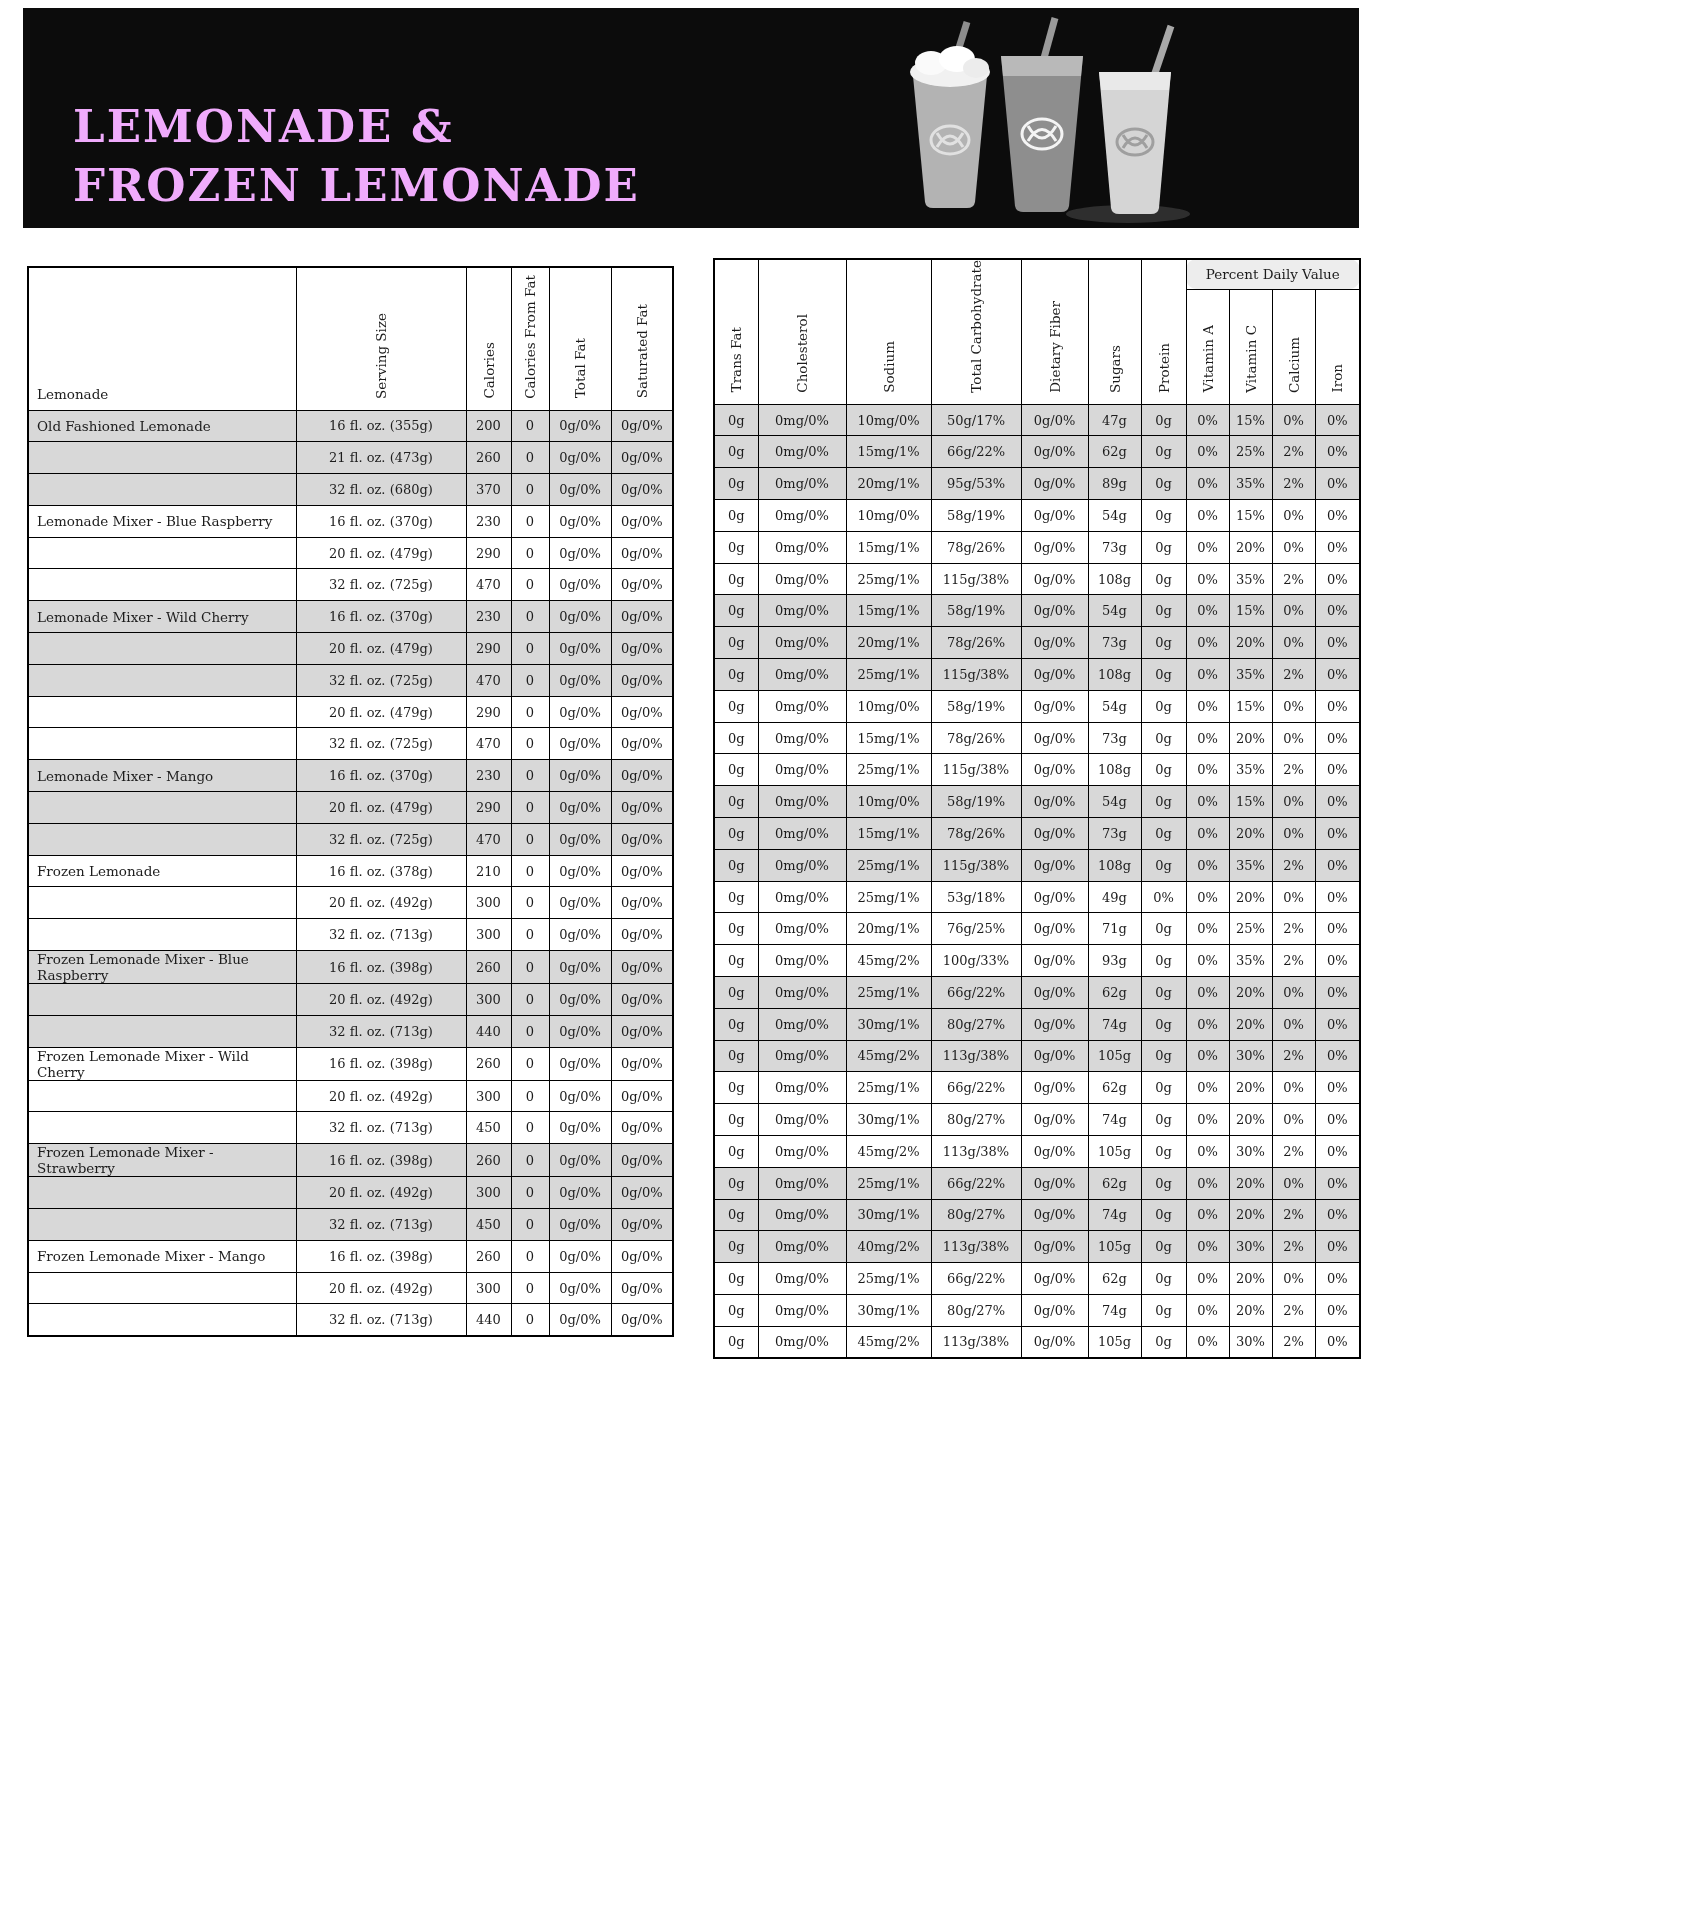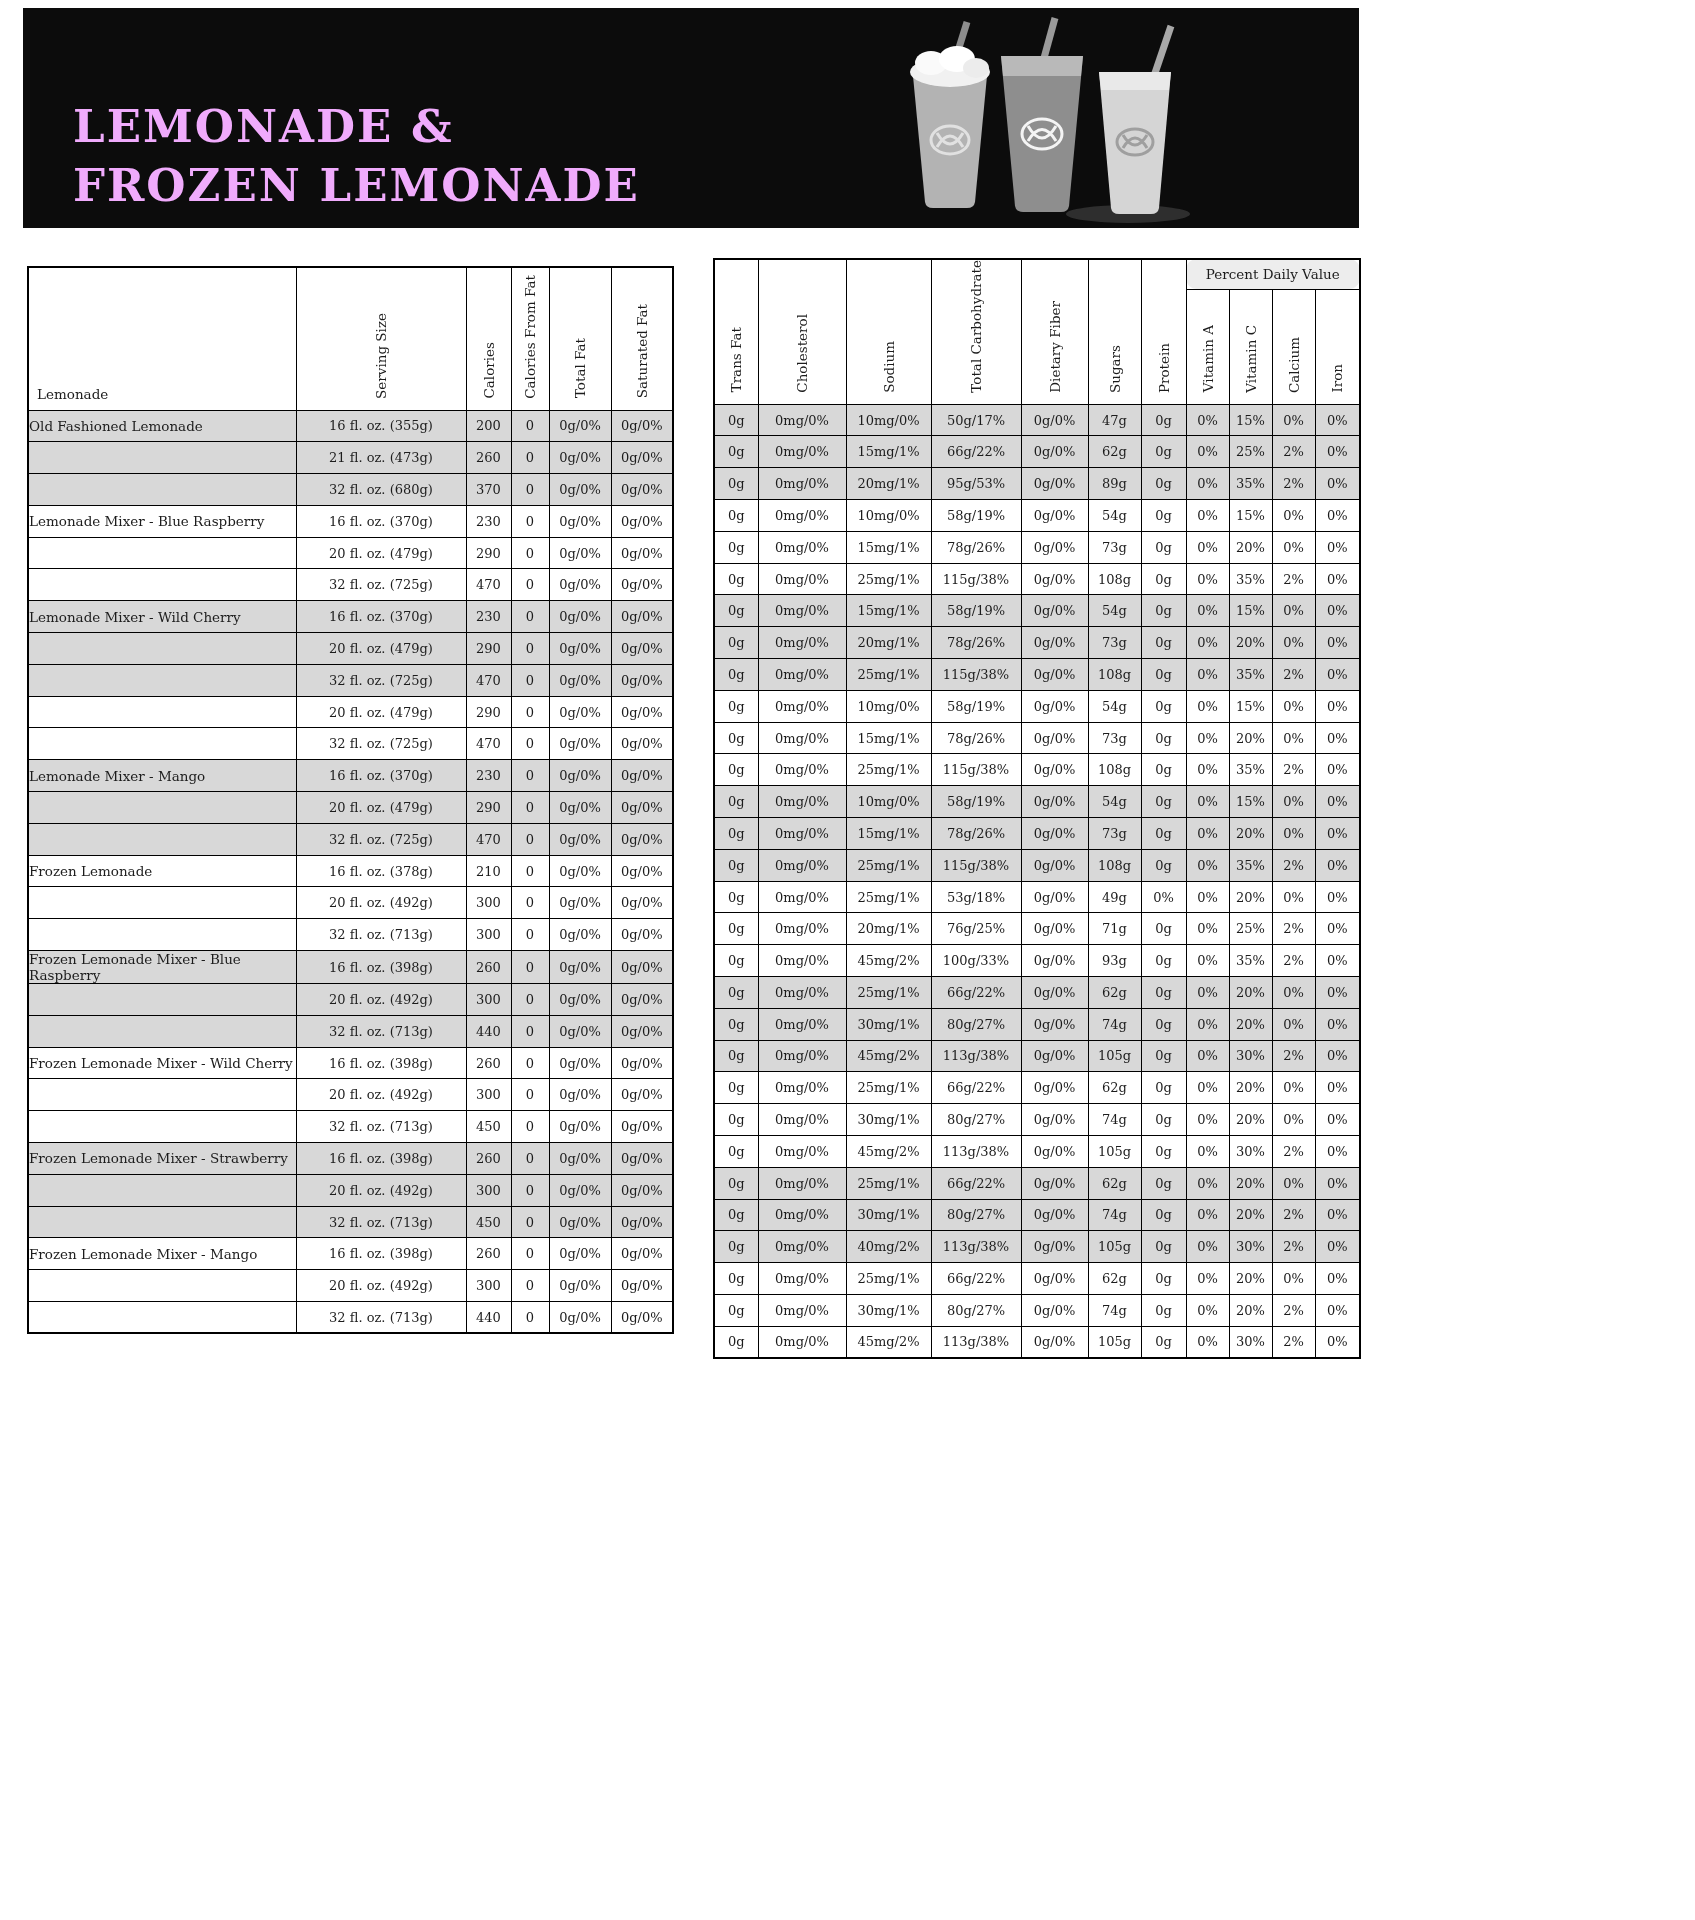--- a/index.html
+++ b/index.html
@@ -52,21 +52,21 @@
     padding:0 0 8px 8px; font-size:13.5px; background:#fff;
   }
   td.pdv {
     font-size:13.5px; vertical-align:middle;
     background:var(--pdv-bg, #ededed);
     border-radius:11px;
   }
 
   tbody tr { height:31.8px; }
   tbody tr.shaded td { background:var(--shaded-row, #d8d8d8); }
-  td.name-cell { text-align:left; font-size:13.5px; }
+  td.name-cell { text-align:left; padding-left:8px; font-size:13.5px; }
   td.serving-cell { font-size:13px; }
 </style>
 </head>
 <body>
 
 <div class="page">
 
   <div class="banner">
     <div class="title">
       <div>LEMONADE &amp;</div>

